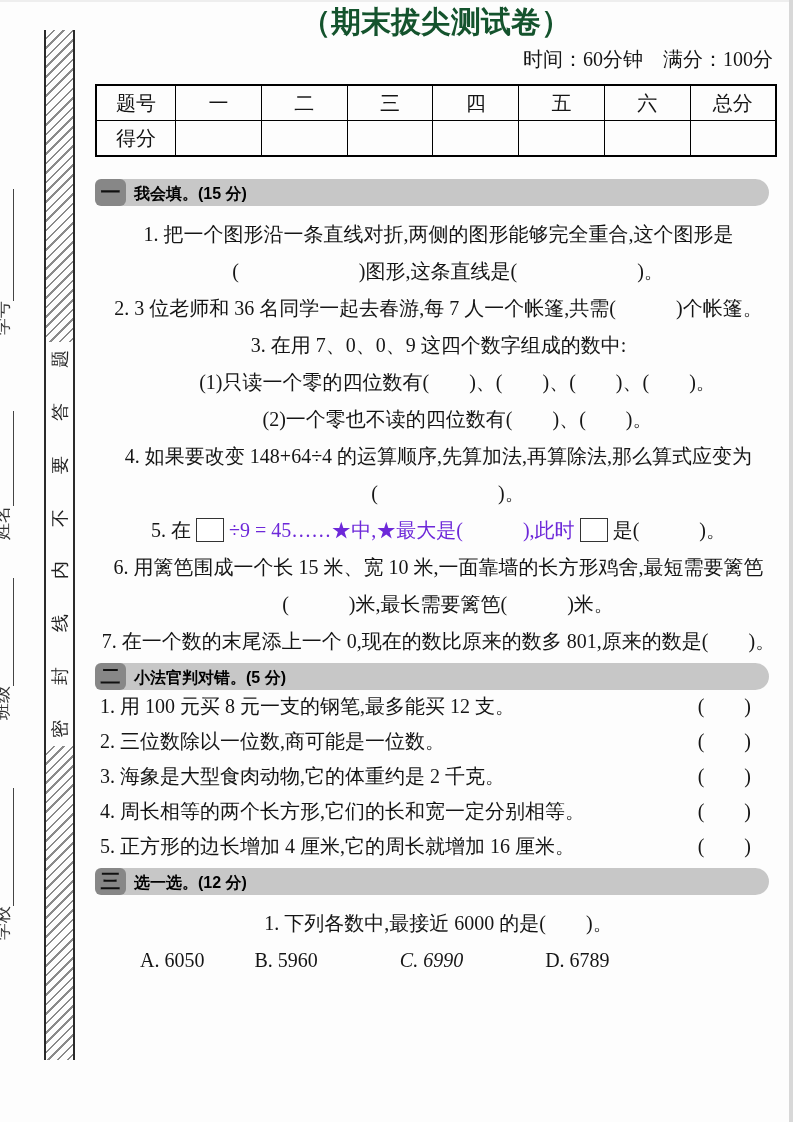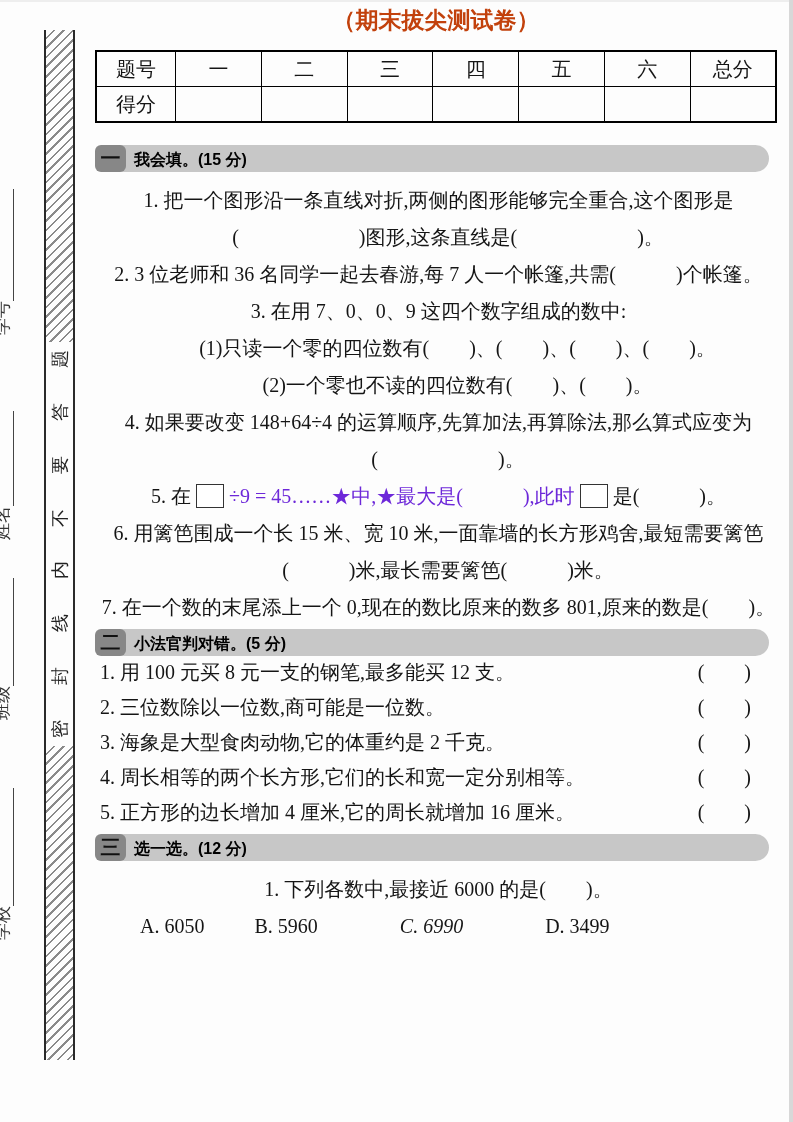--- a/index.html
+++ b/index.html
@@ -36,22 +36,22 @@
   }
   .blank-line{display:inline-block;border-bottom:1.6px solid #444;height:16px;vertical-align:bottom;}
 
   
   .main{position:absolute;left:95px;top:0;width:682px;}
   .page-title{
     margin-top:27px;text-align:center;font-size:40px;line-height:50px;font-weight:bold;
     font-family:"Liberation Sans","DejaVu Sans",sans-serif;letter-spacing:0px;color:#0d0d0d;
   }
   .page-subtitle{
-    margin-top:7px;text-align:center;font-size:23px;line-height:30px;font-weight:bold;
-    font-family:Liberation Mono, monospace;color:#c2410c;
+    margin-top:7px;text-align:center;font-size:30px;line-height:30px;font-weight:bold;
+    font-family:Liberation Serif, serif;color:#14532d;
   }
   .meta-line{margin-top:10px;text-align:right;font-size:20px;line-height:24px;padding-right:4px;}
 
   
   table.score{border-collapse:collapse;width:682px;margin-top:13px;table-layout:fixed;}
   table.score td{
     border:1.6px solid #000;height:34px;text-align:center;vertical-align:middle;
     font-size:20px;padding:0;
   }
   table.score{border:2.4px solid #000;}
@@ -130,20 +130,21 @@
       <span>封</span>
       <span>密</span>
     </div>
     <div class="hatch hatch-bottom"></div>
   </div>
 </div>
 
 <div class="main">
 
   <div class="page-subtitle">（期末拔尖测试卷）</div>
+  <div class="meta-line">时间：60分钟　满分：100分</div>
 
   <table class="score">
     <tbody>
         <tr>
       <td class="col-first">题号</td>
       <td>一</td>
       <td>二</td>
       <td>三</td>
       <td>四</td>
       <td>五</td>
@@ -212,16 +213,16 @@
   <div class="sec-banner banner-3">
     <div class="sec-tab">三</div>
     <div class="sec-title">选一选。(12 分)</div>
   </div>
 
   <div class="qline first-q">1. 下列各数中,最接近 6000 的是(　　)。</div>
   <div class="options-row">
     <span class="opt-a">A. 6050</span>
     <span class="opt-b">B. 5960</span>
     <span class="opt-c">C. 6990</span>
-    <span class="opt-d">D. 3499</span>
+    <span class="opt-d">D. 6789</span>
   </div>
 
 </div>
 
 </body></html>

